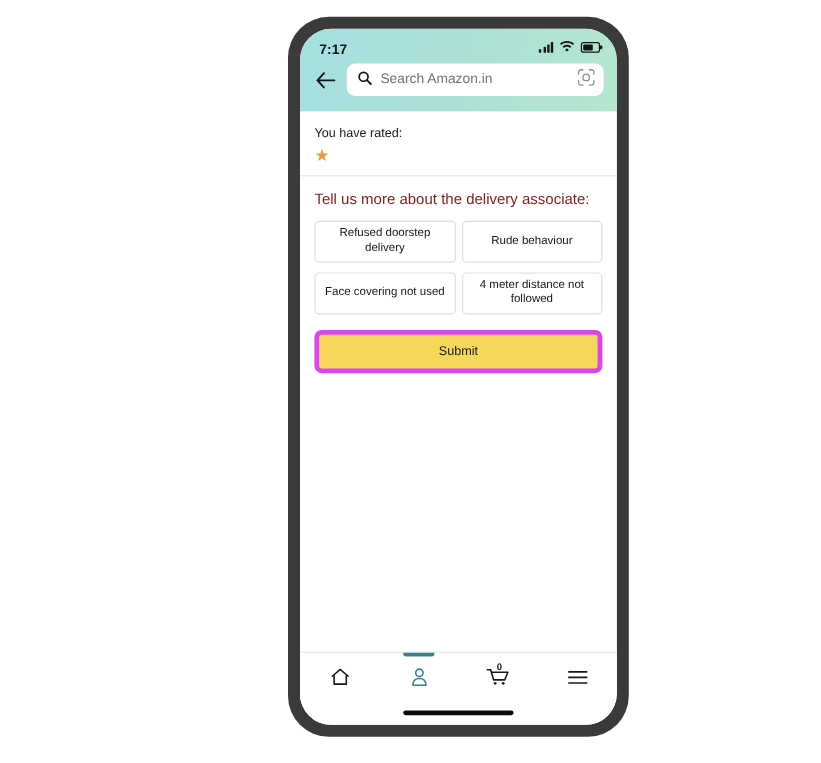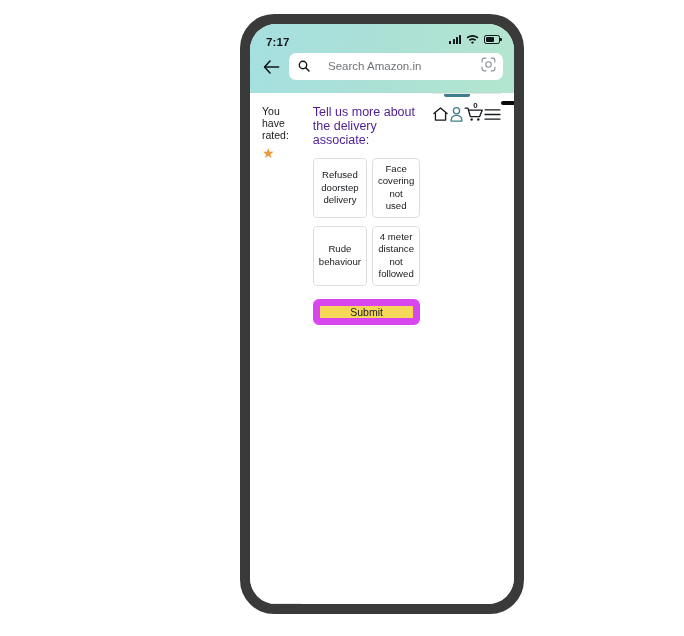--- a/index.html
+++ b/index.html
@@ -137,36 +137,37 @@
   }
 
   .search-box {
     flex: 1 1 auto;
     height: 27px;
     background: #ffffff;
     border-radius: 7px;
     display: flex;
     align-items: center;
     padding: 0 7px 0 9px;
-    gap: 18px;
+    gap: 7px;
     box-sizing: border-box;
   }
 
   .search-placeholder {
     flex: 1 1 auto;
     font-size: 11.5px;
     color: #6f7478;
     line-height: 1;
   }
 
   
   .content {
     flex: 1 1 auto;
     background: #ffffff;
     display: flex;
+    flex-direction: column;
     overflow: hidden;
   }
 
   .rated-section {
     padding: 12px 12px 10px 12px;
     border-bottom: 1px solid #e4e6e6;
   }
 
   .rated-label {
     font-size: 10.5px;
@@ -180,21 +181,21 @@
     font-size: 14px;
     line-height: 1;
   }
 
   .feedback-section {
     padding: 12px 12px 0 12px;
   }
 
   .feedback-title {
     font-size: 12.5px;
-    color: #4c1d95;
+    color: #7f1d1d;
     margin-bottom: 11px;
   }
 
   .options-grid {
     display: grid;
     grid-template-columns: 1fr 1fr;
     gap: 8px 5px;
   }
 
   .option-chip {
@@ -210,23 +211,23 @@
     color: #16191c;
     line-height: 1.3;
     padding: 4px 5px;
     box-sizing: border-box;
     cursor: pointer;
   }
 
   .submit-btn {
     margin-top: 13px;
     width: 100%;
-    height: 26px;
+    height: 36px;
     background: #f6d859;
-    border: 7px solid #d946ef;
+    border: 4px solid #d946ef;
     border-radius: 6px;
     display: flex;
     align-items: center;
     justify-content: center;
     font-size: 10.5px;
     color: #16191c;
     cursor: pointer;
     box-sizing: border-box;
   }
 
@@ -359,22 +360,22 @@
         <div class="rated-section">
           <div class="rated-label">You have rated:</div>
           <div class="stars" style="color: rgb(232, 152, 63);">★</div>
         </div>
 
         <div class="feedback-section">
           <div class="feedback-title">Tell us more about the delivery associate:</div>
 
           <div class="options-grid">
             <div class="option-chip">Refused doorstep delivery</div>
+            <div class="option-chip">Rude behaviour</div>
             <div class="option-chip">Face covering not used</div>
-            <div class="option-chip">Rude behaviour</div>
             <div class="option-chip">4 meter distance not followed</div>
           </div>
 
           <div class="submit-btn">Submit</div>
         </div>
 
         <div class="spacer"></div>
 
         <div class="bottom-nav">
 

